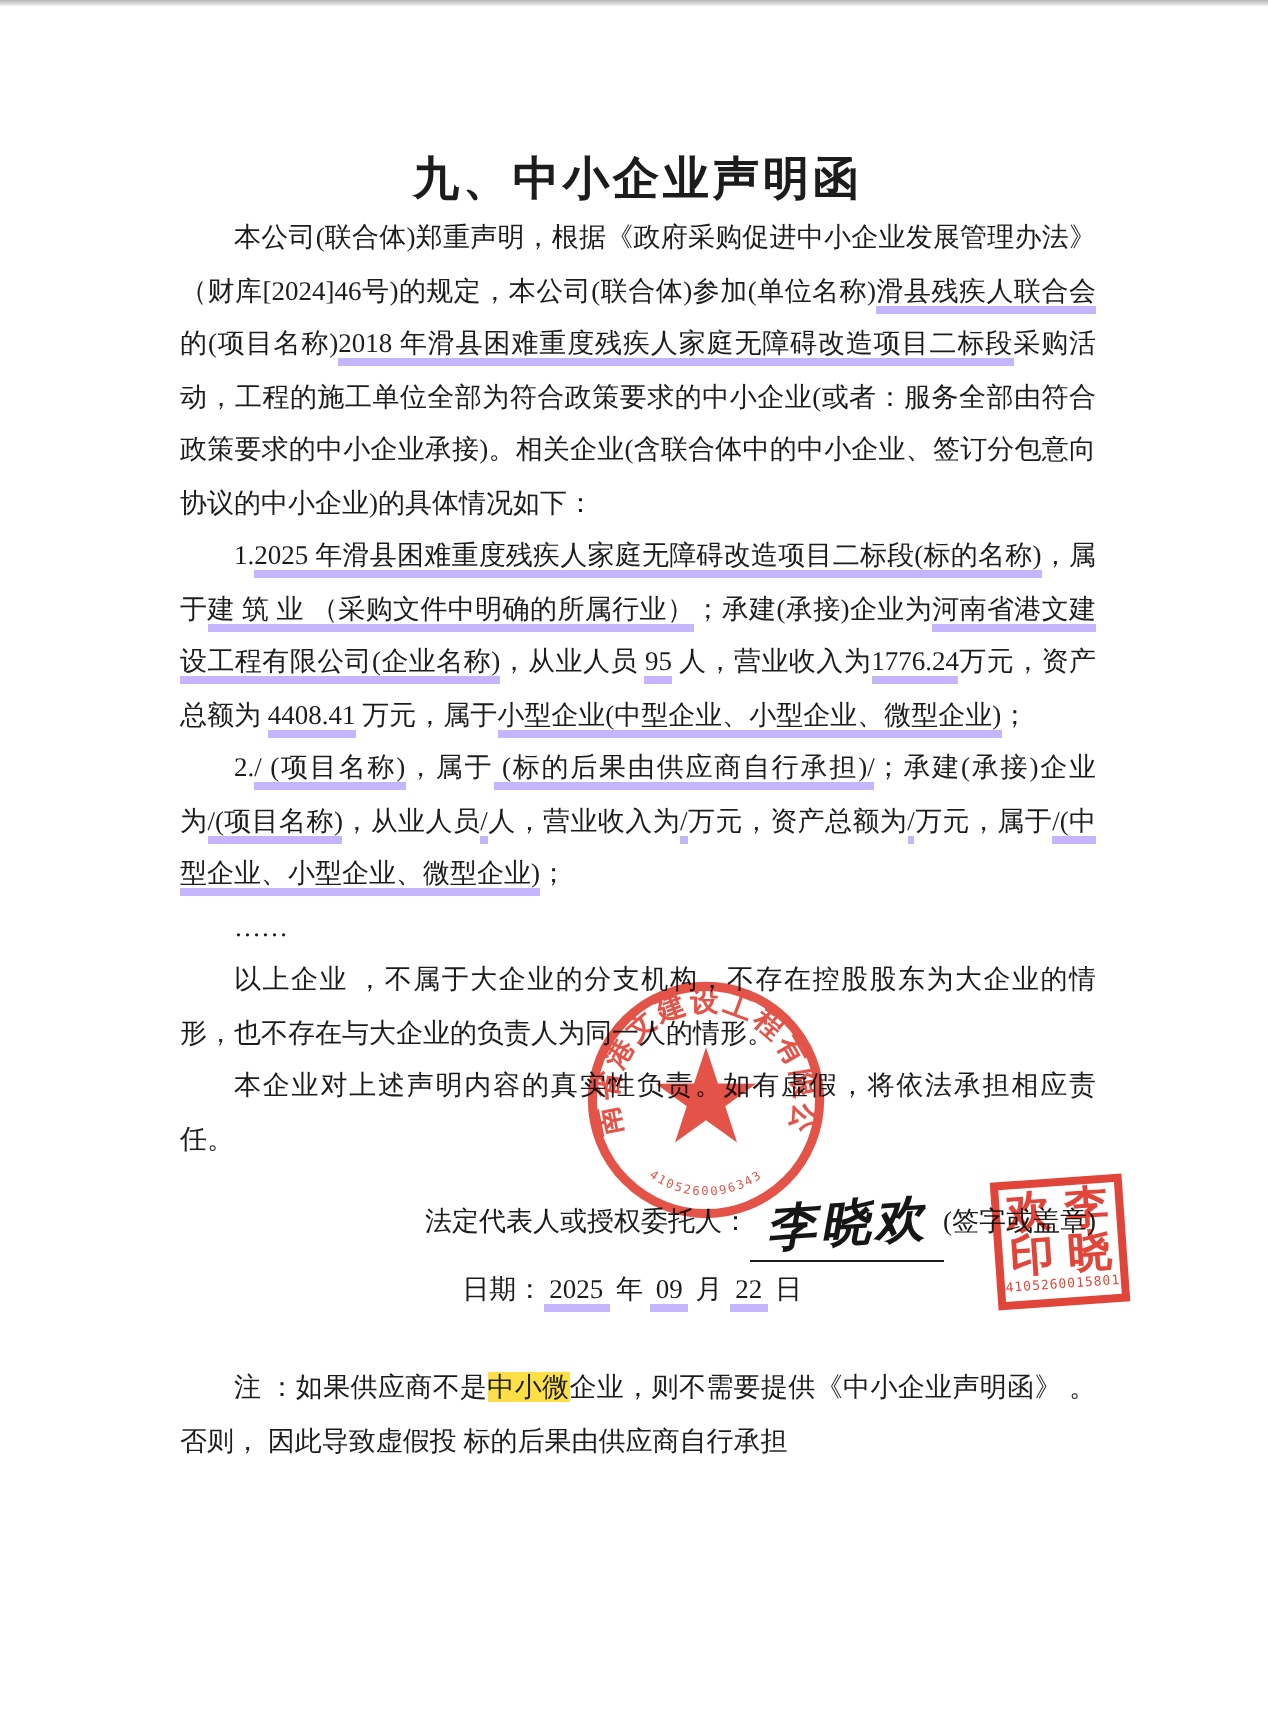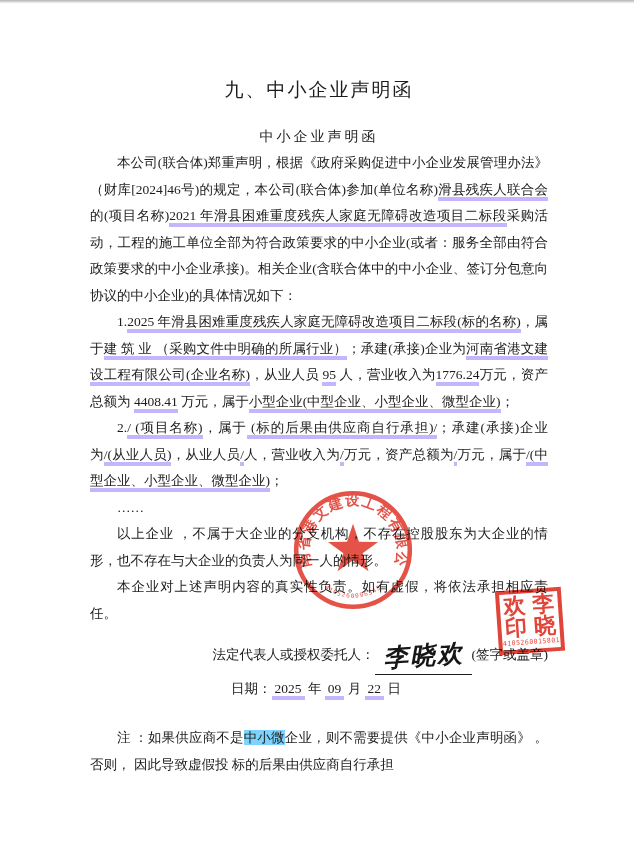--- a/index.html
+++ b/index.html
@@ -5,27 +5,27 @@
   html,body{margin:0;padding:0;}
   body{
     width:634px;height:868px;position:relative;overflow:hidden;
     background:#ffffff;color:#1c1c1c;
     font-family:"Liberation Serif","DejaVu Serif",serif;
   }
   .top-edge{position:absolute;top:0;left:0;width:634px;height:3px;
     background:linear-gradient(to bottom,#b5b5b5,#f2f2f2);}
   .page{position:absolute;top:0;left:0;width:634px;box-sizing:border-box;
     padding:0 86px 0 90px;}
-  .doc-title{font-size:19px;font-weight:normal;text-align:center;letter-spacing:2px;
+  .doc-title{font-size:23px;font-weight:bold;text-align:center;letter-spacing:2px;
     margin:76px 0 0 0;line-height:27px;}
   .doc-subtitle{font-size:14px;text-align:center;letter-spacing:3px;margin-top:24px;line-height:20px;}
   .body-text{margin-top:3px;font-size:13.5px;line-height:26.5px;text-align:justify;}
   .para{margin:0;text-indent:2em;}
   .u{border-bottom:4px solid #c4b5fd;}
-  .hl{background:#7dd3fc;}
+  .hl{background:#fde047;}
   .sig-block{margin-top:14px;font-size:13.5px;line-height:27.5px;text-align:right;}
   .sig-line{white-space:nowrap;}
   .sig-line.date{padding-right:6px;text-align:center;}
   .num{padding:0 3px;}
   .sig-underline{display:inline-block;border-bottom:1px solid #1c1c1c;padding:0 8px;vertical-align:-5px;}
   .handwriting{display:inline-block;font-size:25px;font-weight:bold;font-style:italic;
     line-height:20px;transform:rotate(-4deg);letter-spacing:2px;color:#161616;
     font-family:"DejaVu Serif",serif;}
   .footer-notes{margin-top:22px;font-size:13.5px;line-height:27px;text-align:justify;}
   .note-gap{margin-top:8px;}
@@ -44,26 +44,25 @@
   .seal-serial{font-size:6.5px;text-align:center;line-height:9px;letter-spacing:.5px;
     font-family:"DejaVu Sans Mono",monospace;}
 </style>
 </head>
 <body>
 
 <div class="top-edge"></div>
 
 <div class="page">
   <h1 class="doc-title">九、中小企业声明函</h1>
-  <div class="doc-subtitle">中小企业声明函</div>
 
   <div class="body-text">
-    <p class="para"><span>本公司(联合体)郑重声明，根据《政府采购促进中小企业发展管理办法》（财库[2024]46号)的规定，本公司(联合体)参加(单位名称)</span><span class="u">滑县残疾人联合会</span><span>的(项目名称)</span><span class="u">2021 年滑县困难重度残疾人家庭无障碍改造项目二标段</span><span>采购活动，工程的施工单位全部为符合政策要求的中小企业(或者：服务全部由符合政策要求的中小企业承接)。相关企业(含联合体中的中小企业、签订分包意向协议的中小企业)的具体情况如下：</span></p>
+    <p class="para"><span>本公司(联合体)郑重声明，根据《政府采购促进中小企业发展管理办法》（财库[2024]46号)的规定，本公司(联合体)参加(单位名称)</span><span class="u">滑县残疾人联合会</span><span>的(项目名称)</span><span class="u">2018 年滑县困难重度残疾人家庭无障碍改造项目二标段</span><span>采购活动，工程的施工单位全部为符合政策要求的中小企业(或者：服务全部由符合政策要求的中小企业承接)。相关企业(含联合体中的中小企业、签订分包意向协议的中小企业)的具体情况如下：</span></p>
     <p class="para"><span>1.</span><span class="u">2025 年滑县困难重度残疾人家庭无障碍改造项目二标段(标的名称)</span><span>，属于</span><span class="u">建 筑 业 （采购文件中明确的所属行业）</span><span>；承建(承接)企业为</span><span class="u">河南省港文建设工程有限公司(企业名称)</span><span>，从业人员 </span><span class="u">95</span><span> 人，营业收入为</span><span class="u">1776.24</span><span>万元，资产总额为 </span><span class="u">4408.41</span><span> 万元，属于</span><span class="u">小型企业(中型企业、小型企业、微型企业)</span><span>；</span></p>
-    <p class="para"><span>2.</span><span class="u">/ (项目名称)</span><span>，属于</span><span class="u"> (标的后果由供应商自行承担)/</span><span>；承建(承接)企业为</span><span class="u">/(从业人员)</span><span>，从业人员</span><span class="u">/</span><span>人，营业收入为</span><span class="u">/</span><span>万元，资产总额为</span><span class="u">/</span><span>万元，属于</span><span class="u">/(中型企业、小型企业、微型企业)</span><span>；</span></p>
+    <p class="para"><span>2.</span><span class="u">/ (项目名称)</span><span>，属于</span><span class="u"> (标的后果由供应商自行承担)/</span><span>；承建(承接)企业为</span><span class="u">/(项目名称)</span><span>，从业人员</span><span class="u">/</span><span>人，营业收入为</span><span class="u">/</span><span>万元，资产总额为</span><span class="u">/</span><span>万元，属于</span><span class="u">/(中型企业、小型企业、微型企业)</span><span>；</span></p>
     <p class="para"><span>……</span></p>
     <p class="para"><span>以上企业 ，不属于大企业的分支机构，不存在控股股东为大企业的情形，也不存在与大企业的负责人为同一人的情形。</span></p>
     <p class="para"><span>本企业对上述声明内容的真实性负责。如有虚假，将依法承担相应责任。</span></p>
   </div>
 
   <div class="sig-block">
     <div class="sig-line">
       <span>法定代表人或授权委托人：</span><span class="sig-underline"><span class="handwriting">李晓欢</span></span><span>(签字或盖章)</span>
     </div>
     <div class="sig-line date">

